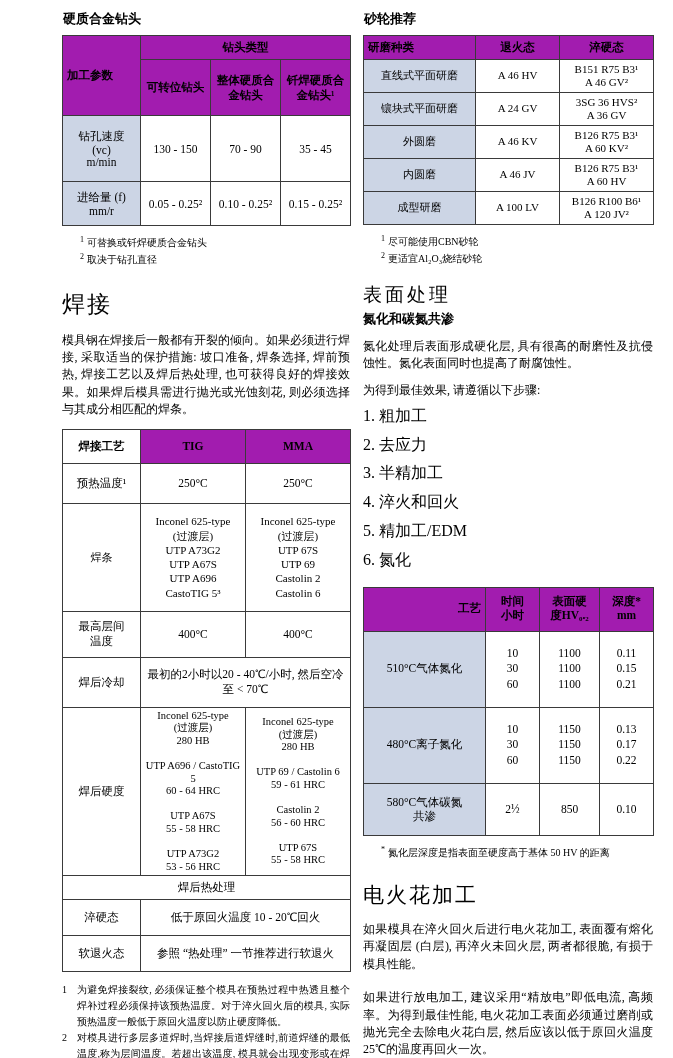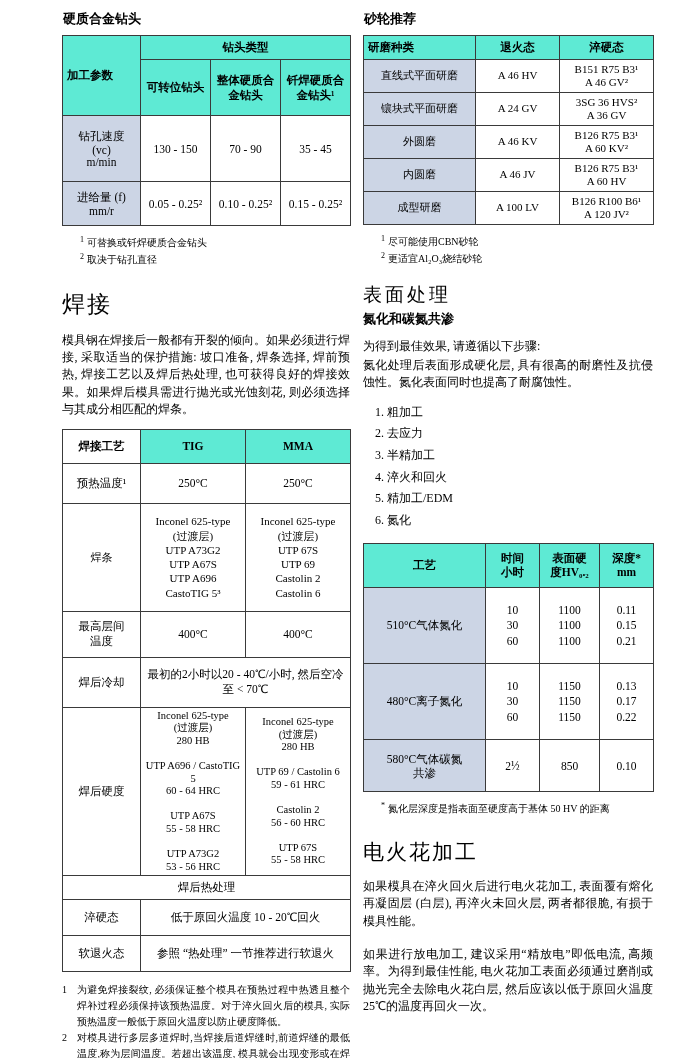--- a/index.html
+++ b/index.html
@@ -6,37 +6,37 @@
   html, body { width: 673px; height: 1058px; background: #ffffff; color: #000000;
     font-family: "Liberation Serif", serif; overflow: hidden; }
   .page { display: grid; grid-template-columns: 288px 290px; column-gap: 13px;
     padding: 10px 20px 0 62px; }
 
   .tbl-title { font-size: 13px; font-weight: bold; margin: 0 0 7px 1px; }
 
   table.tbl { border-collapse: collapse; width: 100%; font-size: 11.5px; table-layout: fixed; }
   table.tbl td { border: 1px solid #3a3a3a; padding: 2px 4px; text-align: center;
     vertical-align: middle; }
-  td.hdr { background: #5eead4; font-weight: bold; }
+  td.hdr { background: #a21caf; font-weight: bold; }
   td.lbl { background: #ccd5e5; text-align: left; }
   td.wlbl { text-align: left; }
   .ml { white-space: pre-line; }
   td.left { text-align: left; }
 
   .fn { font-size: 10px; line-height: 1.6; margin-left: 2px; }
   .fn .sup { vertical-align: super; font-size: 8px; margin-right: 3px; }
   .fn-block { margin: 8px 0 0 16px; }
 
   .sec-title { font-size: 23px; font-weight: 400; letter-spacing: 2px; margin: 20px 0 12px 0; }
   .sec-title-sm { font-size: 19px; font-weight: 400; letter-spacing: 3px; margin: 14px 0 2px 0; }
   .sub-title { font-family: "Liberation Sans", sans-serif; font-weight: bold;
     font-size: 13px; margin: 2px 0 10px 0; }
   .body-text { font-size: 12px; line-height: 1.45; text-align: justify; margin-bottom: 10px; }
 
-  .steps { font-size: 12px; line-height: 1.8; margin: 2px 0 12px 12px; list-style: none; }
+  .steps { font-size: 16px; line-height: 1.8; margin: 2px 0 12px 0; list-style: none; }
 
   
   tr.dt-h1 td { height: 24px; }
   tr.dt-h2 td { height: 56px; }
   tr.dt-r1 td { height: 66px; }
   tr.dt-r2 td { height: 44px; }
 
   
   tr.wt-head td { height: 34px; text-align: center; }
   tr.wt-pre td  { height: 40px; }
@@ -259,42 +259,42 @@
     </tbody>
       </table>
 
     <div class="fn-block">
       <div class="fn"><span class="sup">1</span><span>尽可能使用CBN砂轮</span></div>
       <div class="fn"><span class="sup">2</span><span>更适宜Al₂O₃烧结砂轮</span></div>
     </div>
 
     <div class="sec-title-sm">表面处理</div>
     <div class="sub-title">氮化和碳氮共渗</div>
+    <div class="body-text">氮化处理后表面形成硬化层, 具有很高的耐磨性及抗侵蚀性。氮化表面同时也提高了耐腐蚀性。</div>
     <div class="body-text" style="margin-bottom:2px">为得到最佳效果, 请遵循以下步骤:</div>
-    <div class="body-text">氮化处理后表面形成硬化层, 具有很高的耐磨性及抗侵蚀性。氮化表面同时也提高了耐腐蚀性。</div>
 
     <ul class="steps">
       <li>1. 粗加工</li>
       <li>2. 去应力</li>
       <li>3. 半精加工</li>
       <li>4. 淬火和回火</li>
       <li>5. 精加工/EDM</li>
       <li>6. 氮化</li>
     </ul>
 
     <table class="tbl">
       <colgroup>
           <col style="width:122px">
           <col style="width:54px">
           <col style="width:60px">
           <col style="width:54px">
         </colgroup>
       <tbody>
           <tr class="nt-h">
-        <td class="hdr wlbl" style="text-align:center">工艺</td>
+        <td class="hdr wlbl" style="text-align:right">工艺</td>
         <td class="hdr ml">时间
 小时</td>
         <td class="hdr ml">表面硬
 度HV₀.₂</td>
         <td class="hdr ml">深度*
 mm</td>
       </tr>
       <tr class="nt-r1">
         <td class="lbl">510°C气体氮化</td>
         <td class="ml">10

